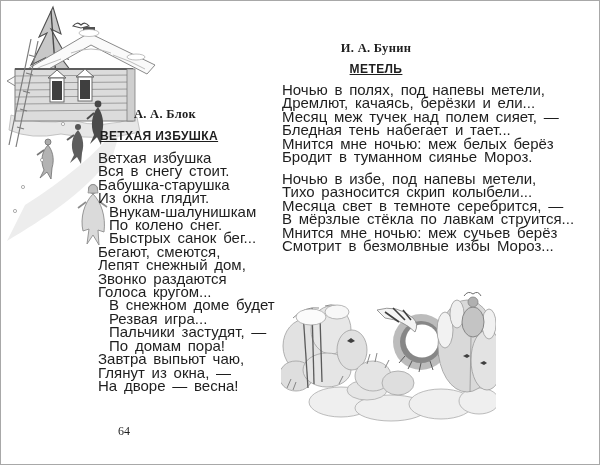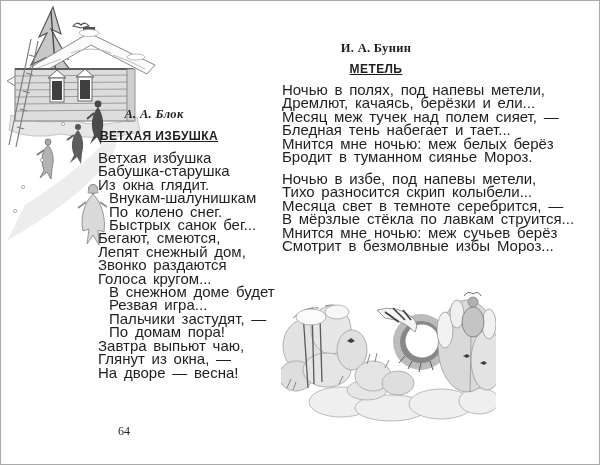--- a/index.html
+++ b/index.html
@@ -130,25 +130,26 @@
 
         <g fill="#ffffff" stroke="#9a9a9a" stroke-width="0.8">
           <circle cx="62" cy="121" r="1.6"></circle>
           <circle cx="41" cy="157" r="1.6"></circle>
           <circle cx="22" cy="184" r="1.6"></circle>
           <circle cx="14" cy="208" r="1.6"></circle>
         </g>
       </svg>
     </div>
 
-    <div class="abs author" style="left:73px;top:106px;width:160px;font-style:italic;">А. А. Блок</div>
+    <div class="abs author" style="left:84px;top:106px;width:160px;">А. А. Блок</div>
     <div class="abs poem-title" style="left:68px;top:128px;width:180px;">ВЕТХАЯ ИЗБУШКА</div>
 
     <div class="abs poem" style="left:97px;top:150px;">
         <div class="poem-line">Ветхая избушка</div>
+        <div class="poem-line">Вся в снегу стоит.</div>
         <div class="poem-line">Бабушка-старушка</div>
         <div class="poem-line">Из окна глядит.</div>
         <div class="poem-line indent">Внукам-шалунишкам</div>
         <div class="poem-line indent">По колено снег.</div>
         <div class="poem-line indent">Быстрых санок бег...</div>
         <div class="poem-line">Бегают, смеются,</div>
         <div class="poem-line">Лепят снежный дом,</div>
         <div class="poem-line">Звонко раздаются</div>
         <div class="poem-line">Голоса кругом...</div>
         <div class="poem-line indent">В снежном доме будет</div>

